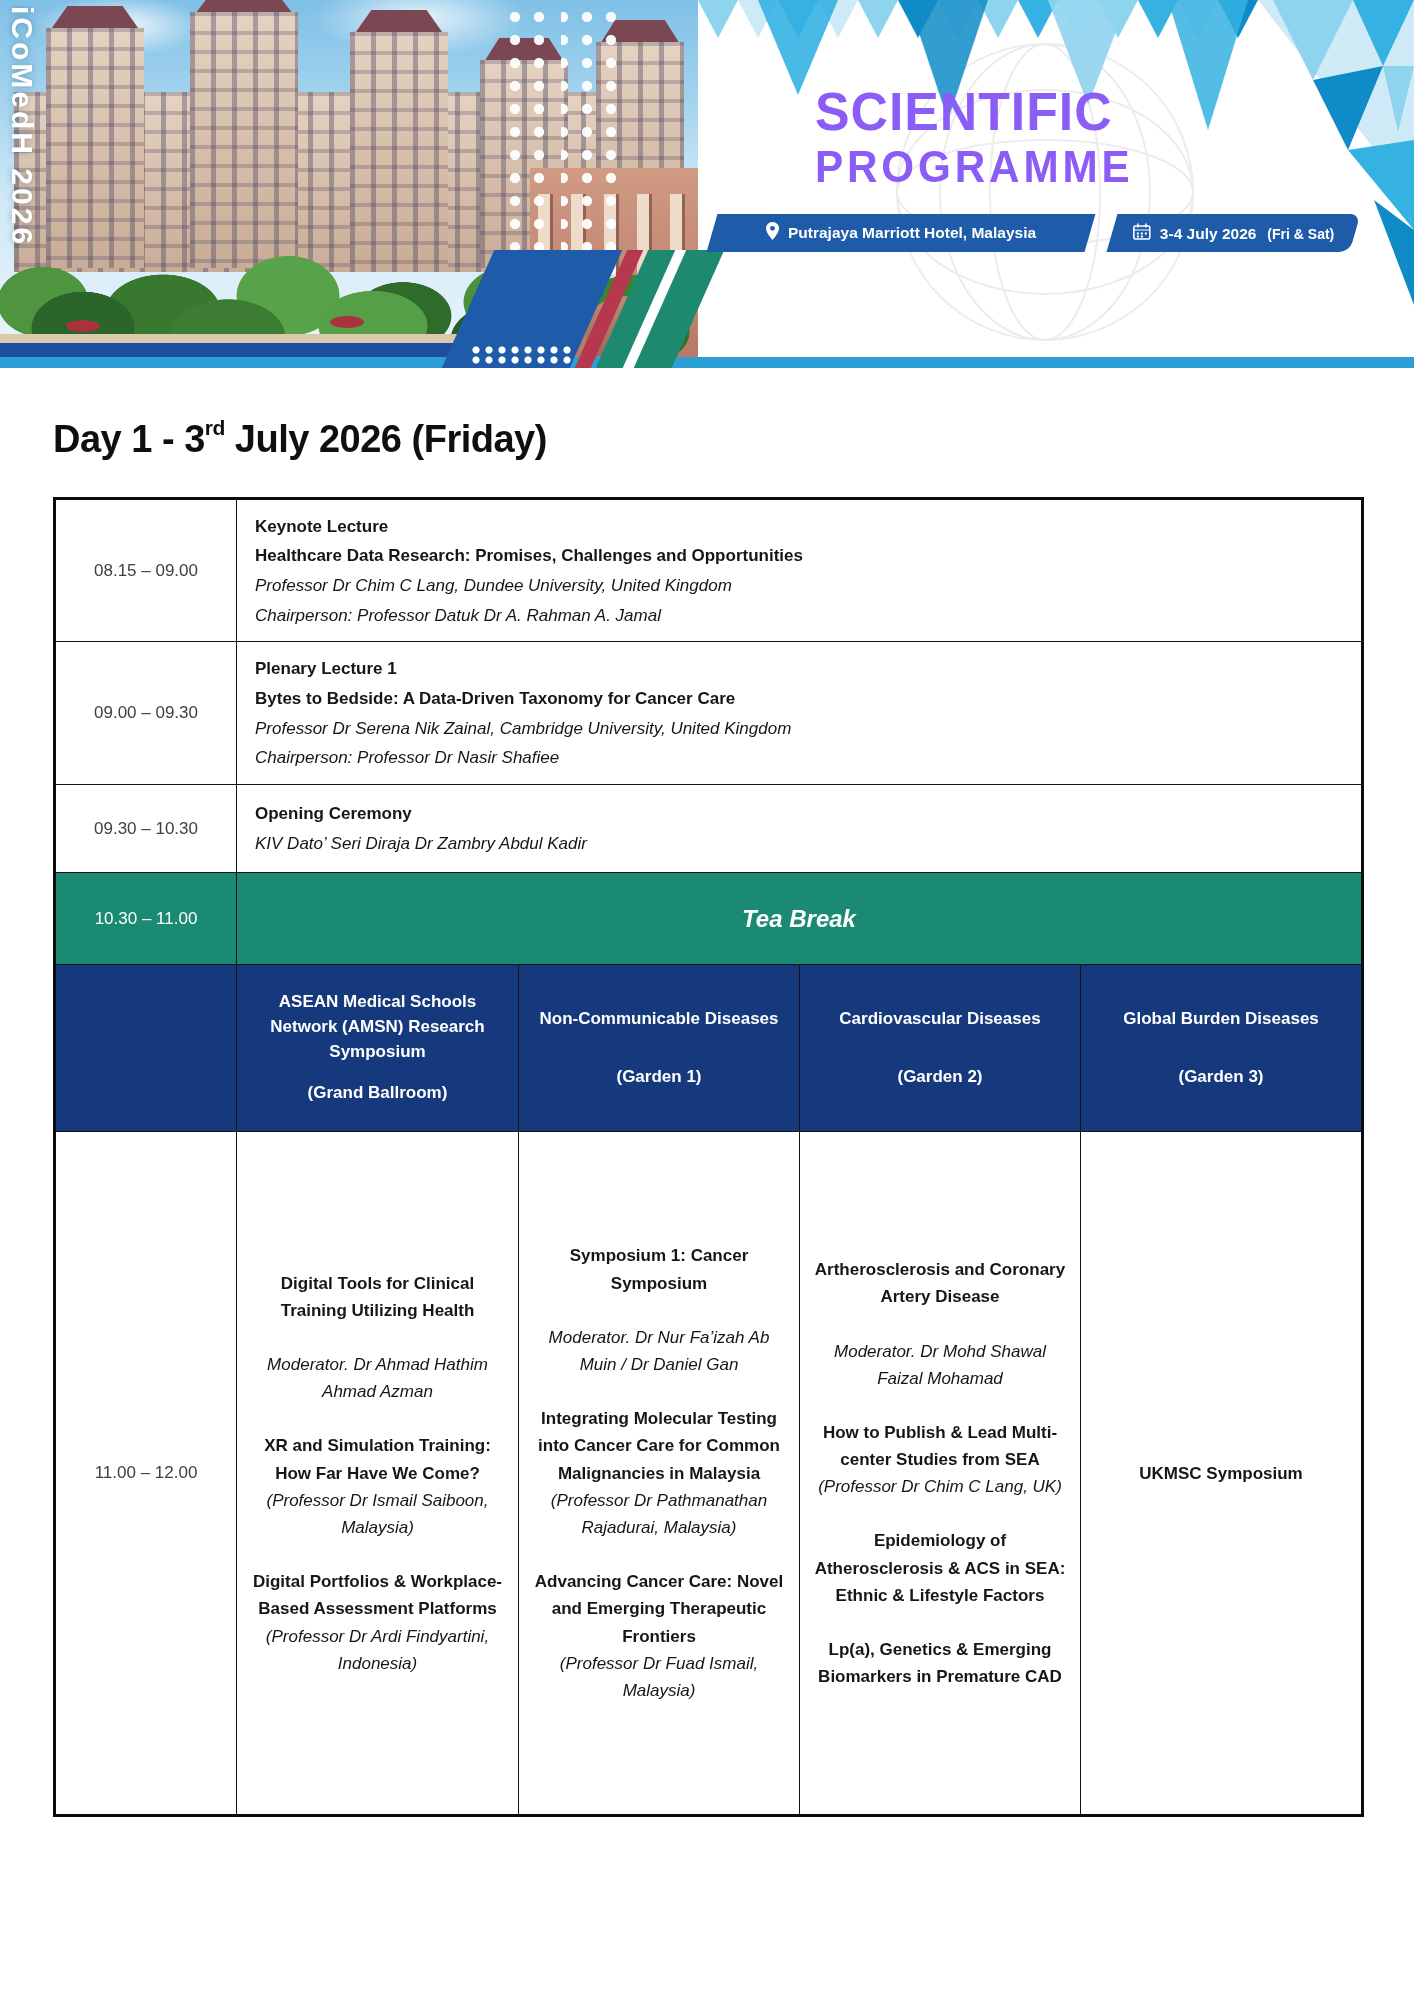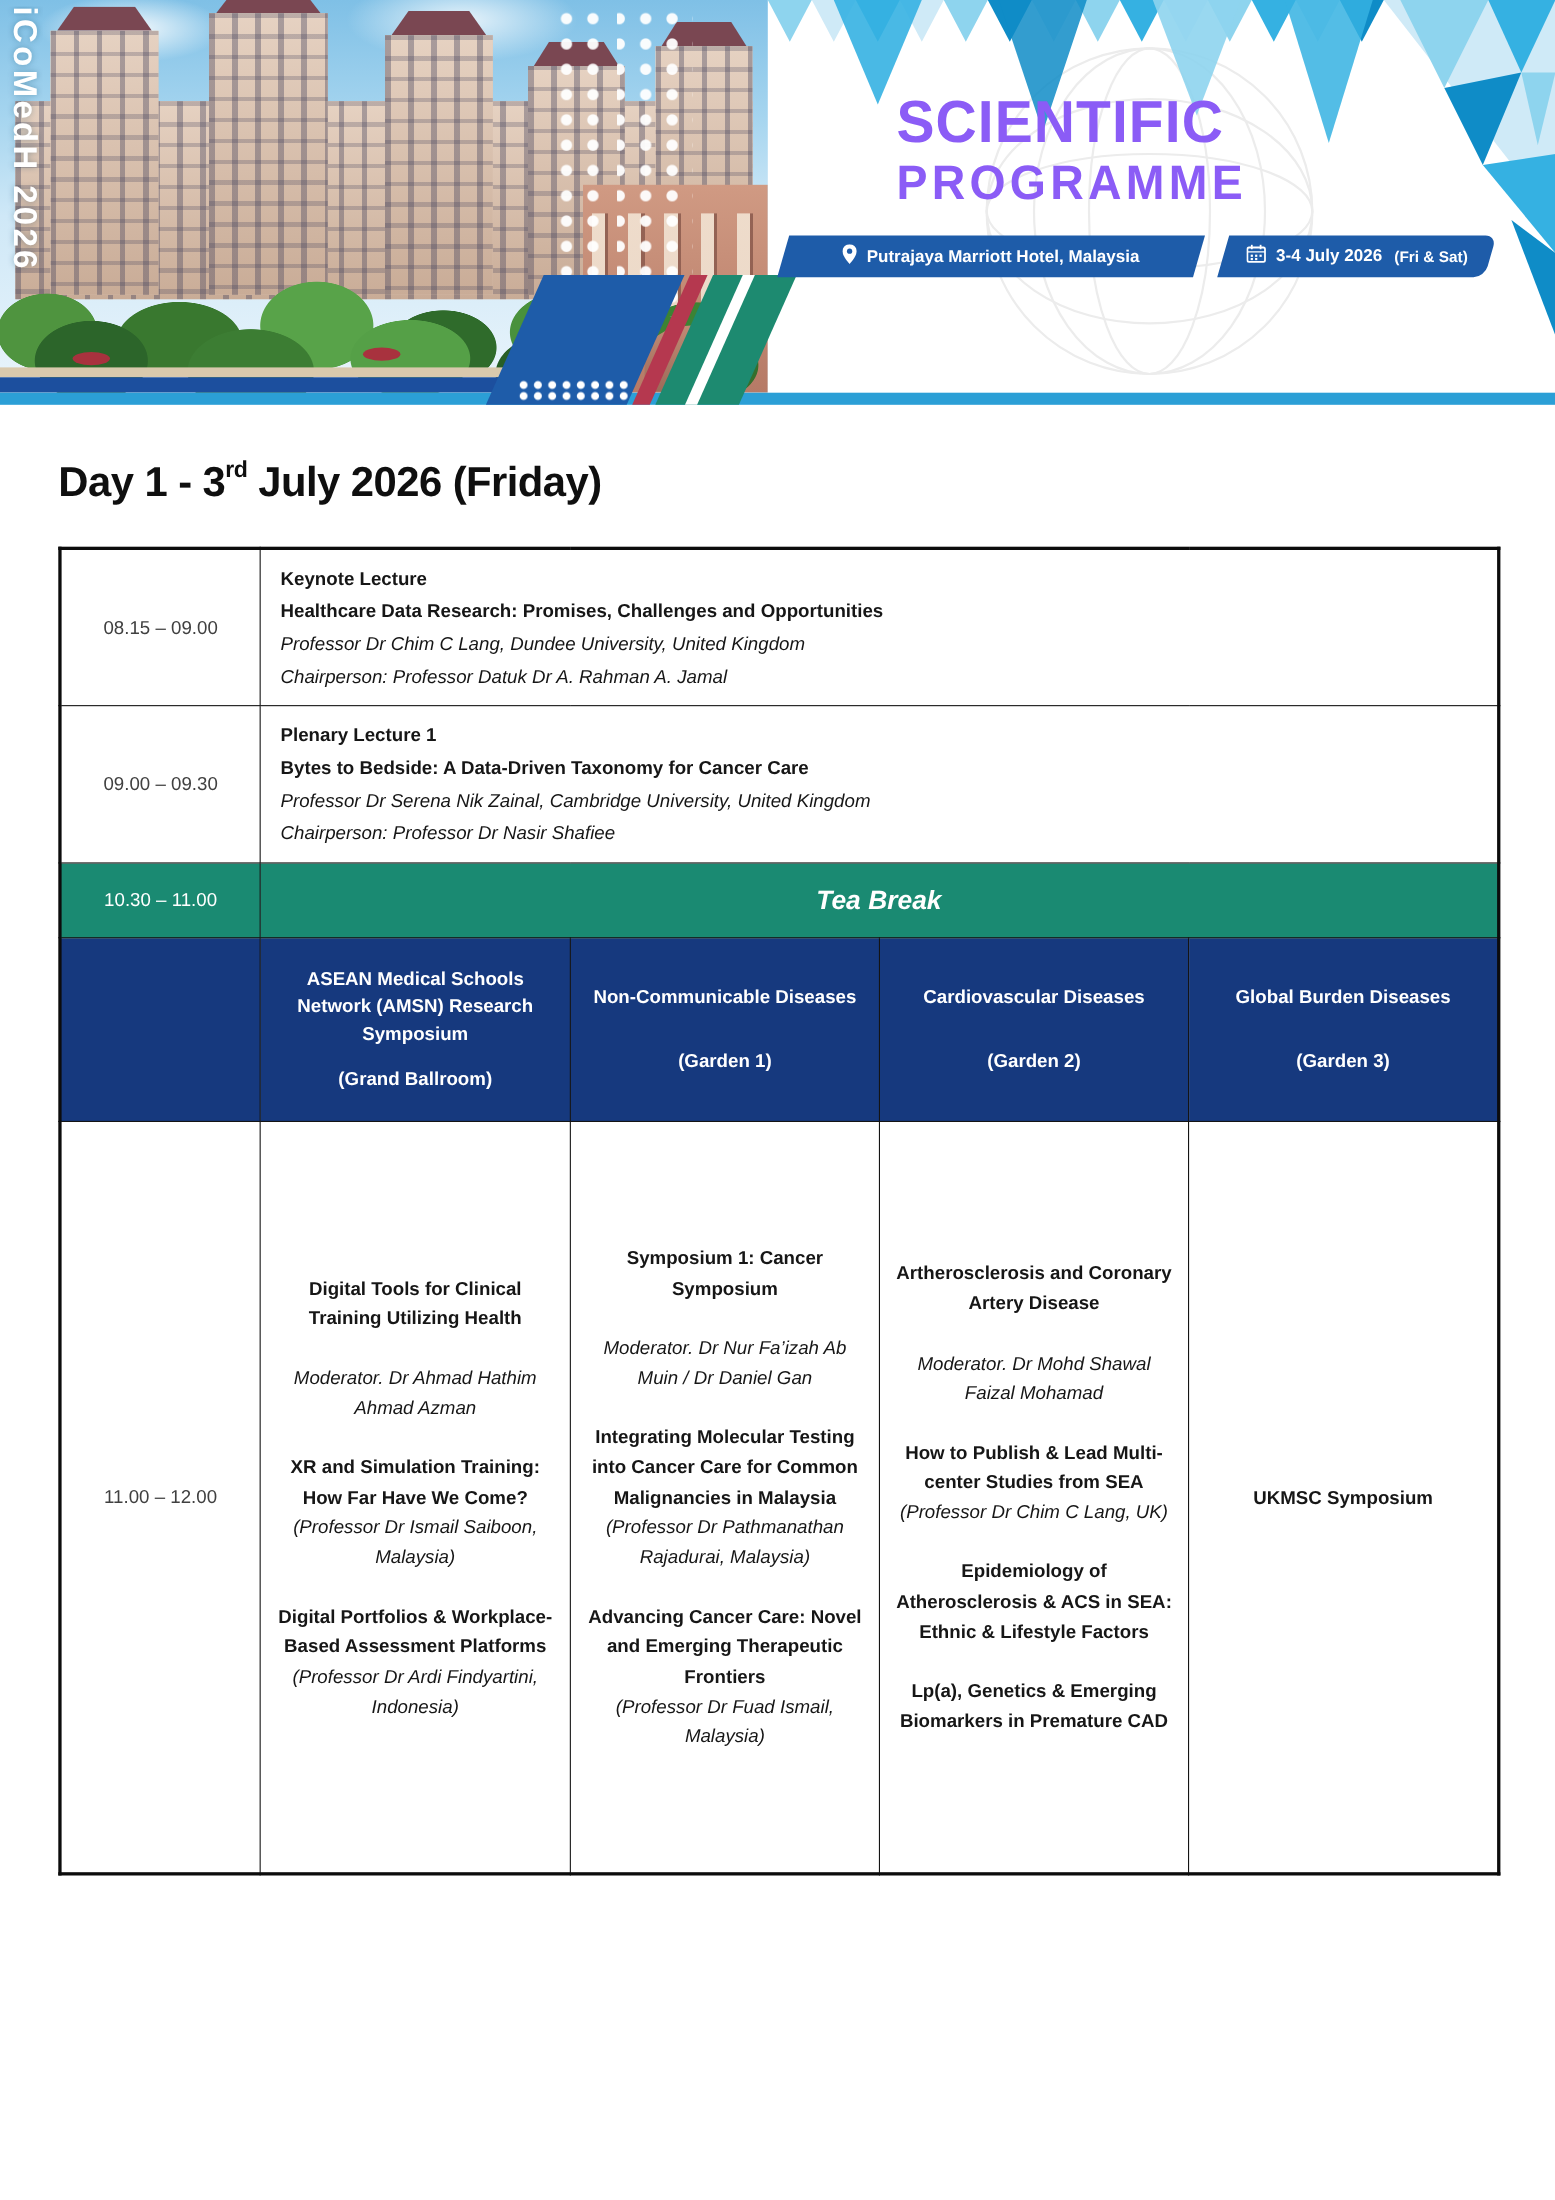--- a/index.html
+++ b/index.html
@@ -100,21 +100,21 @@
 
   table.prog { border-collapse:collapse; table-layout:fixed; width:1308px; margin:36px 0 0 53px;
     border:3px solid #0c0c0c; }
   table.prog td, table.prog th { border:1.5px solid #141414; vertical-align:middle; }
   tr.r-head { height:57px; background:var(--navy,#16397e); color:#fff; }
   tr.r-head th { font-size:18px; font-weight:700; }
   td.time { text-align:center; font-size:17px; color:#404040; }
   td.prog-cell { padding:10px 18px; vertical-align:middle; }
   .line { font-size:17px; line-height:1.6; margin:2.5px 0; }
   .b { font-weight:700; } .i { font-style:italic; font-weight:400; }
-  tr.r-tea { height:68px; background:var(--teal,#1a8a72); color:#fff; }
+  tr.r-tea { height:92px; background:var(--teal,#1a8a72); color:#fff; }
   tr.r-tea td.time { color:#fff; }
   td.tea-cell { text-align:center; font-size:24px; font-weight:700;font-style:italic; }
   tr.r-sess { height:166px; background:var(--navy,#16397e); color:#fff; }
   td.sess { padding:8px 6px; }
   .sess-inner { min-height:150px; display:flex; flex-direction:column; justify-content:space-evenly;
     align-items:center; text-align:center; font-weight:700; font-size:17px; line-height:1.45; }
   tr.r-par { height:684px; }
   td.par { vertical-align:top; padding:14px 9px; }
   .par-inner { display:flex; flex-direction:column; gap:27px; align-items:center; text-align:center;
     font-size:17px; line-height:1.5; }
@@ -254,20 +254,27 @@
         </tr>
         <tr class="r-item" style="height: 143px;">
           <td class="time">09.00 – 09.30</td>
           <td class="prog-cell" colspan="4">
             <div class="line b">Plenary Lecture 1</div>
             <div class="line b">Bytes to Bedside: A Data-Driven Taxonomy for Cancer Care</div>
             <div class="line i">Professor Dr Serena Nik Zainal, Cambridge University, United Kingdom</div>
             <div class="line i">Chairperson: Professor Dr Nasir Shafiee</div>
           </td>
         </tr>
+        <tr class="r-item" style="height: 88px;">
+          <td class="time">09.30 – 10.30</td>
+          <td class="prog-cell" colspan="4">
+            <div class="line b">Opening Ceremony</div>
+            <div class="line i">KIV Dato’ Seri Diraja Dr Zambry Abdul Kadir</div>
+          </td>
+        </tr>
         <tr class="r-tea">
           <td class="time">10.30 – 11.00</td>
           <td class="tea-cell" colspan="4">
             <div>Tea Break</div>
           </td>
         </tr>
         <tr class="r-sess">
           <td class="sess-empty"></td>
           <td class="sess">
             <div class="sess-inner">

